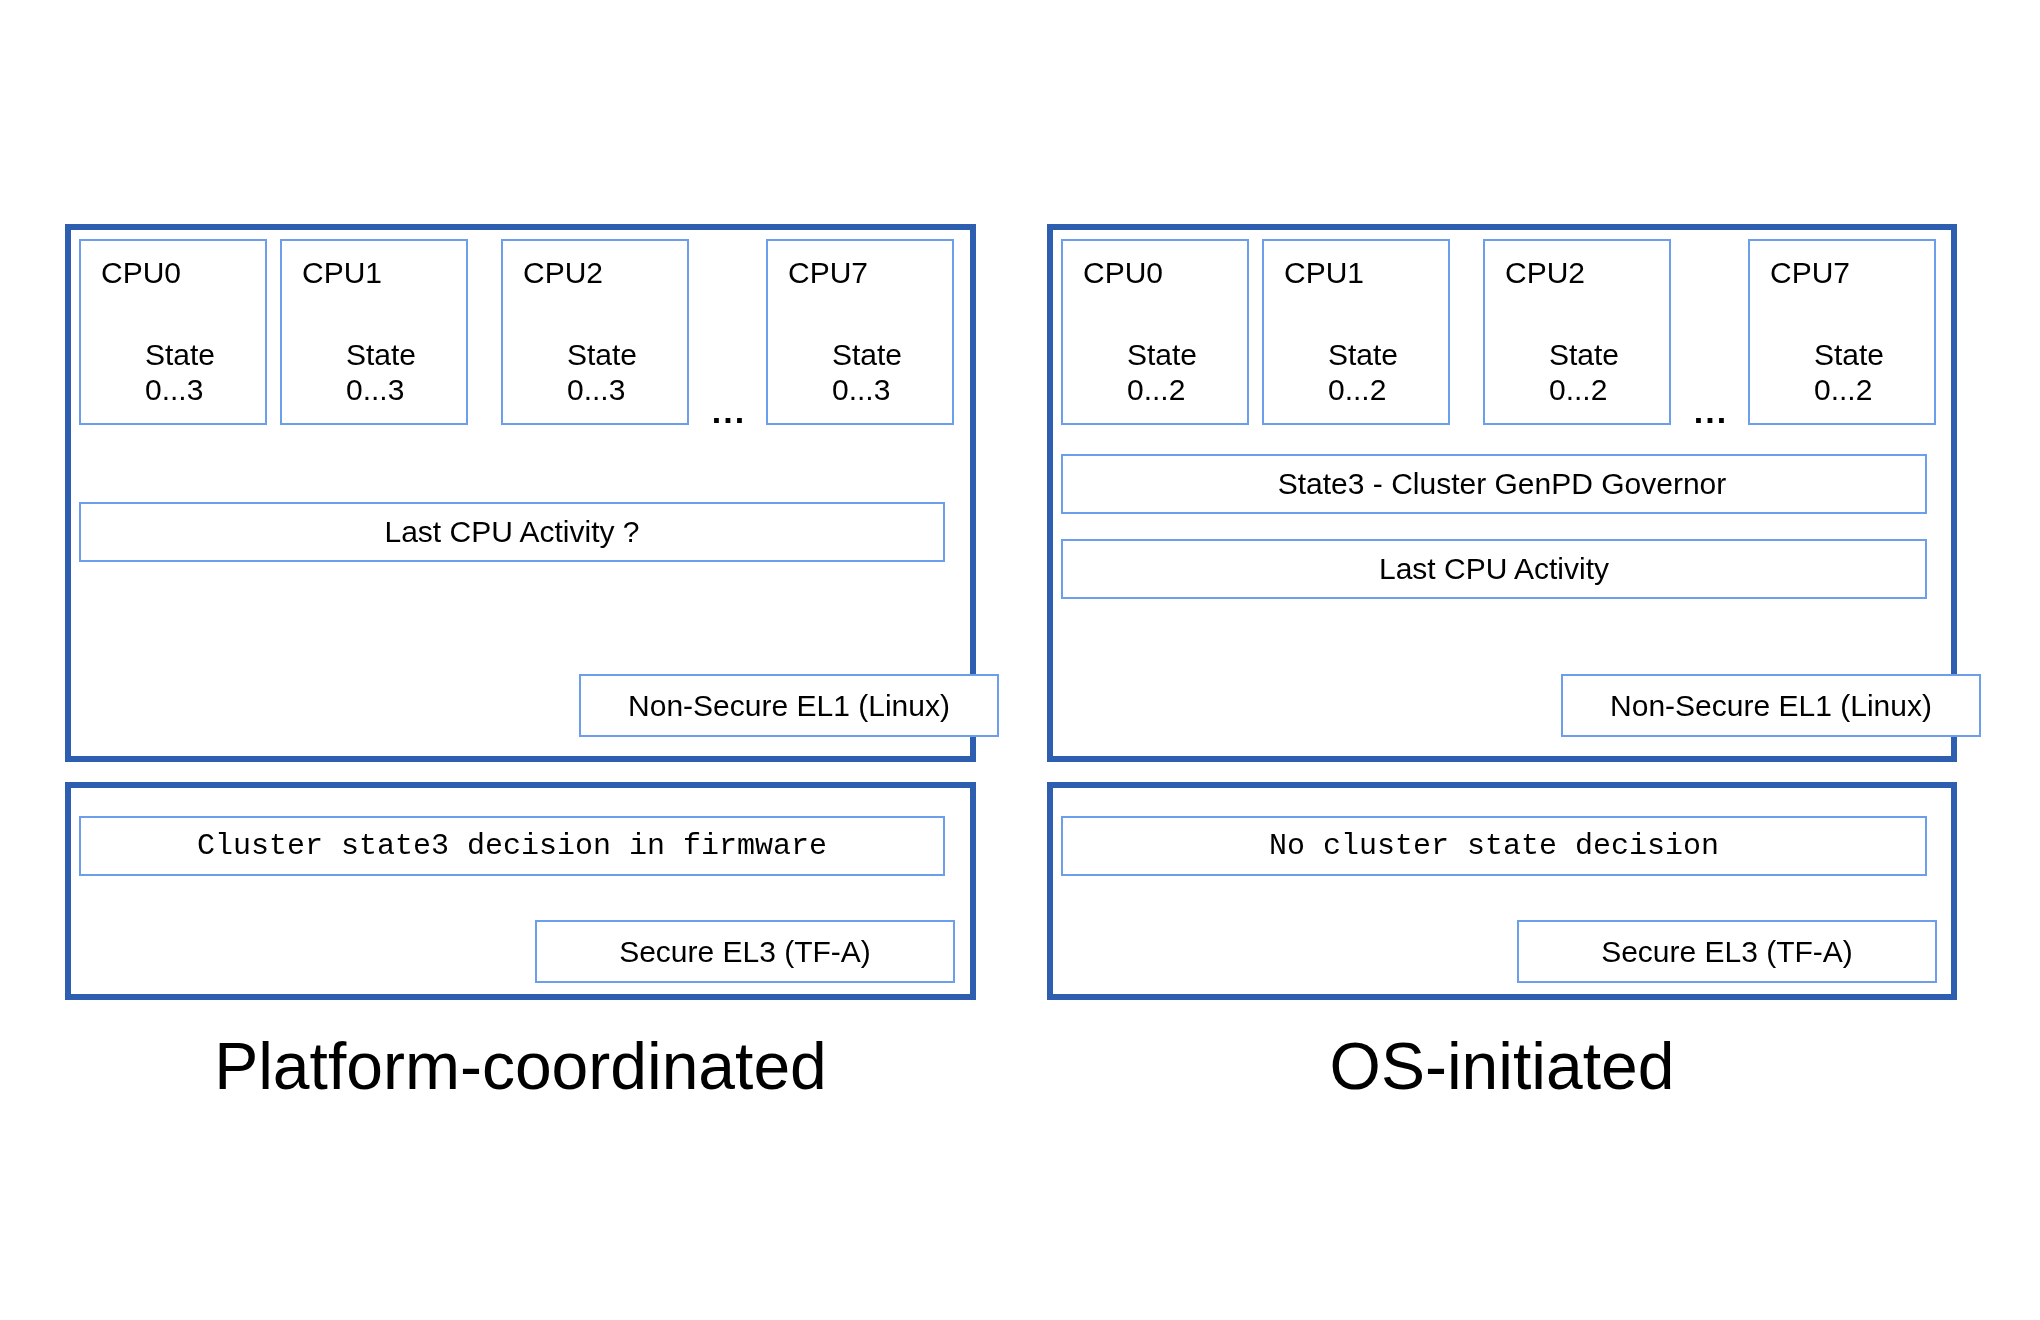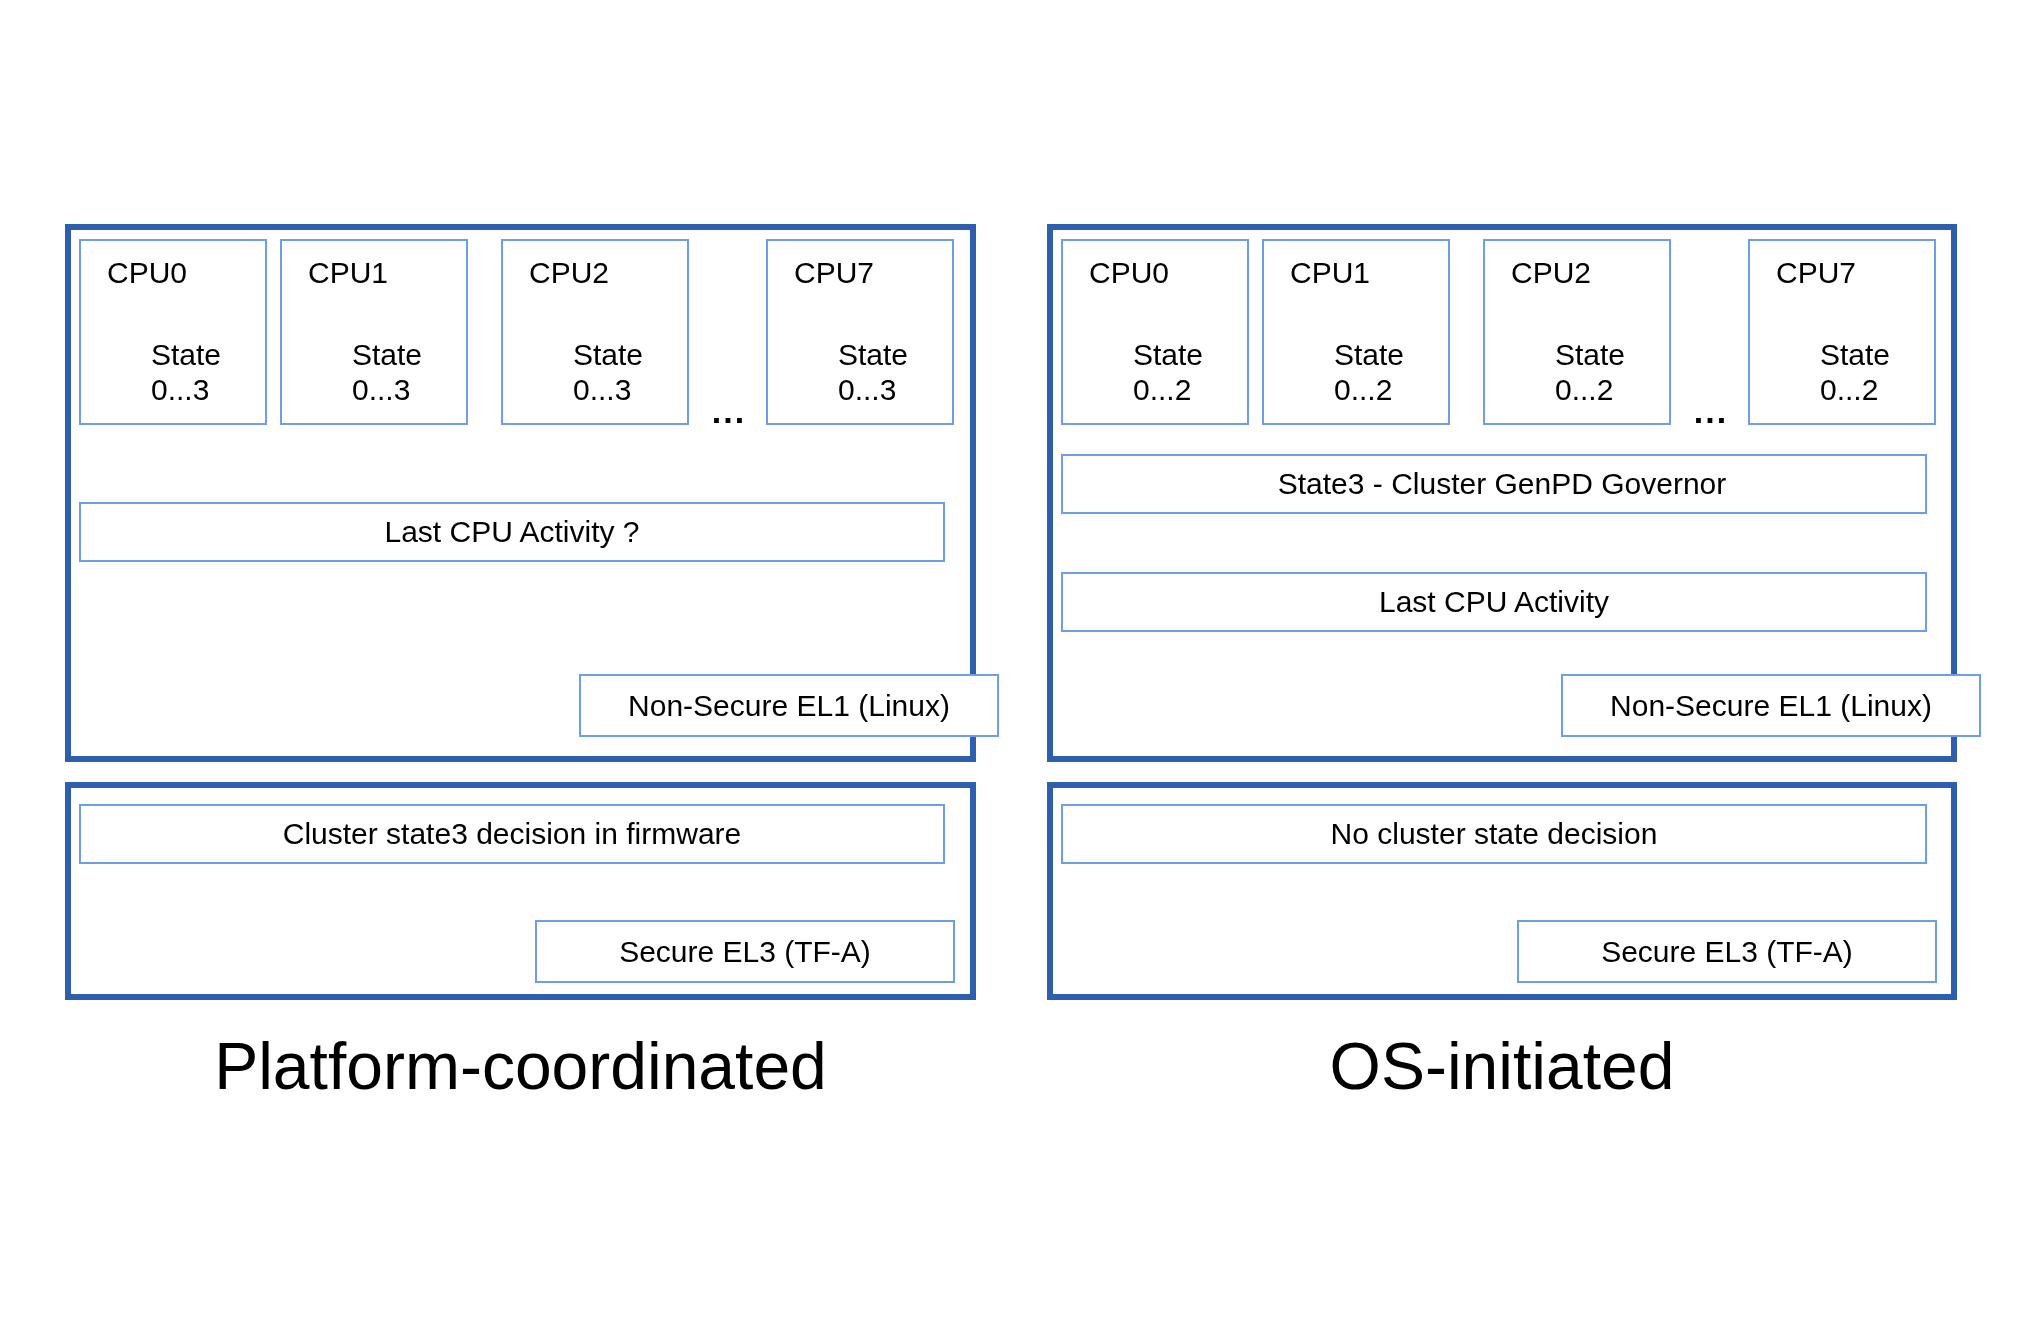--- a/index.html
+++ b/index.html
@@ -45,21 +45,21 @@
     background: var(--background);
     font-size: 30px;
   }
   .cpu {
     top: 9px;
     width: 188px;
     height: 186px;
     display: flex;
     flex-direction: column;
     justify-content: space-between;
-    padding: 15px 18px 16px 26px;
+    padding: 15px 18px 16px 20px;
     line-height: 1.15;
   }
   .cpu-1 { left: 8px; }
   .cpu-2 { left: 209px; }
   .cpu-3 { left: 430px; }
   .cpu-4 { left: 695px; }
   .cpu-state { line-height: 1.15; margin-left: 44px; }
   .ellipsis {
     position: absolute;
     left: 628px;
@@ -73,23 +73,23 @@
   .center-box {
     display: flex;
     align-items: center;
     justify-content: center;
     white-space: nowrap;
   }
   .wide { left: 8px; width: 866px; height: 60px; }
   .el-box { left: 464px; width: 420px; height: 63px; }
   .activity-left { top: 272px; }
   .governor { top: 224px; padding-left: 16px; }
-  .activity-right { top: 342px; }
+  .activity-right { top: 309px; }
   .el1-top { top: 444px; margin-left: 44px; }
-  .firmware-row { top: 16px; }
+  .firmware-row { top: 28px; font-family: Liberation Mono, monospace; }
   .el3-row { top: 132px; }
   .caption {
     position: absolute;
     top: 1028px;
     text-align: center;
     font-size: 66px;
     font-weight: 400;
     white-space: nowrap;
   }
   .caption-left  { left: 65px;   width: 911px; }

